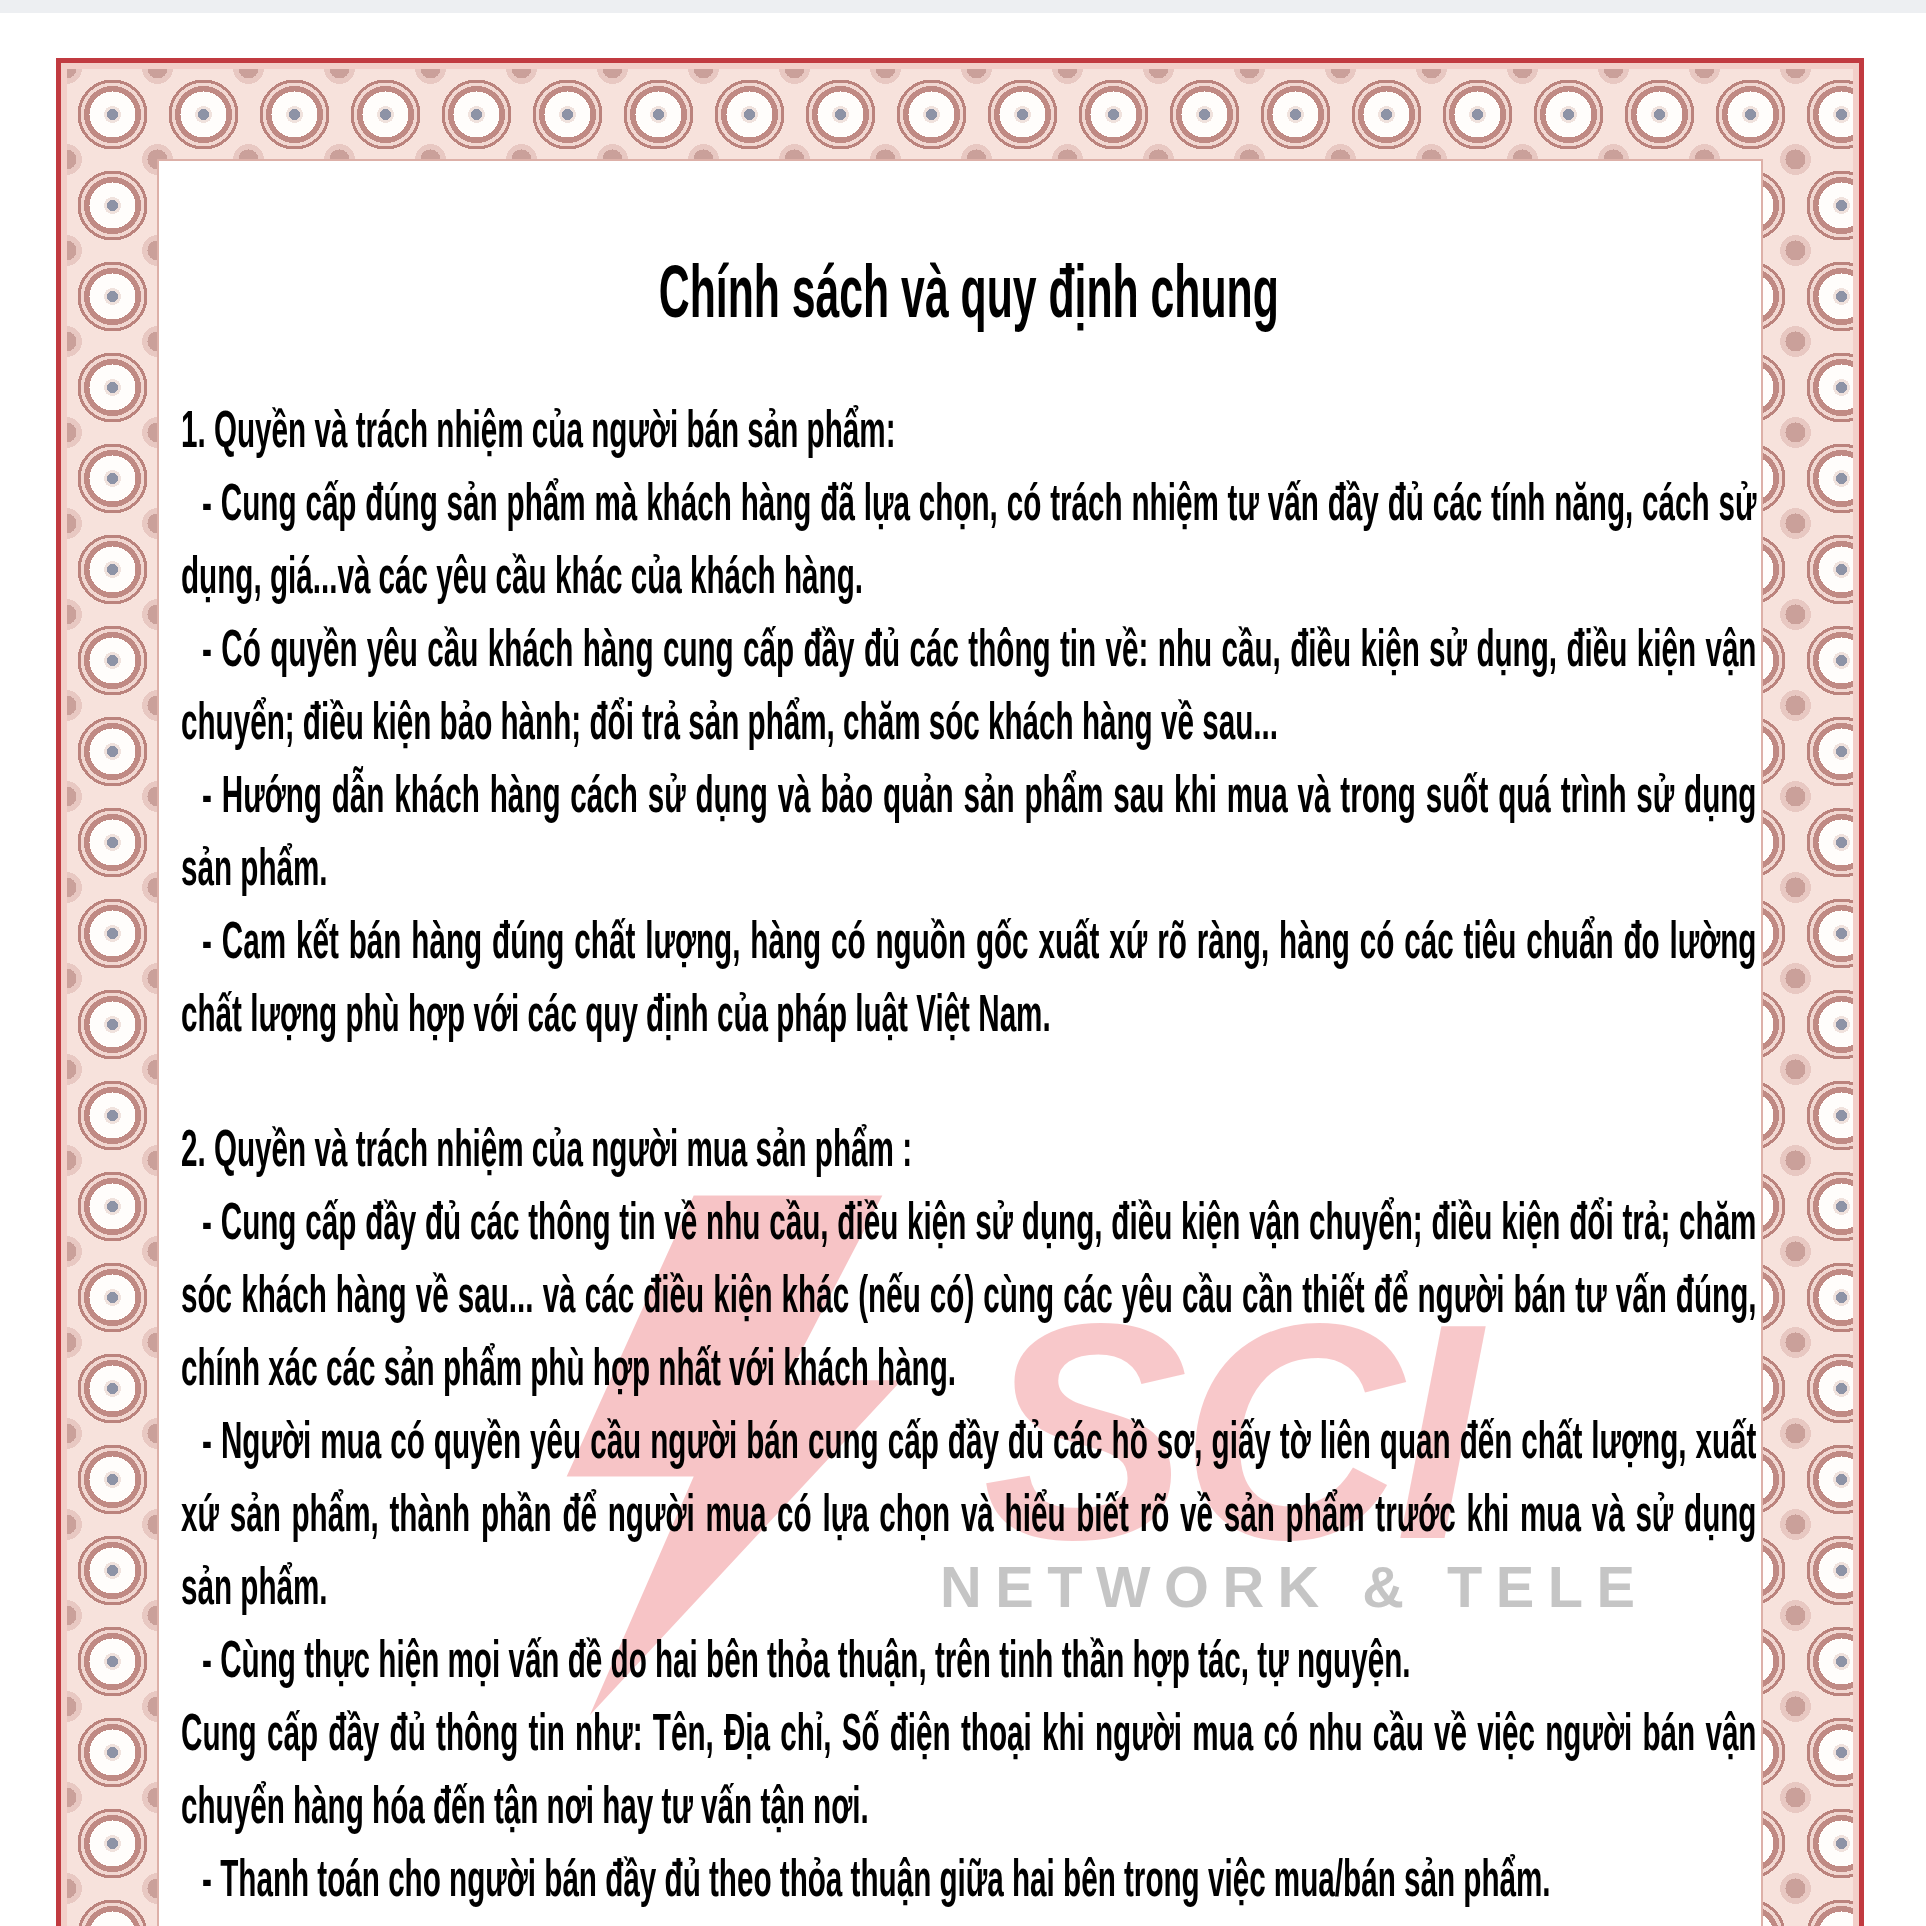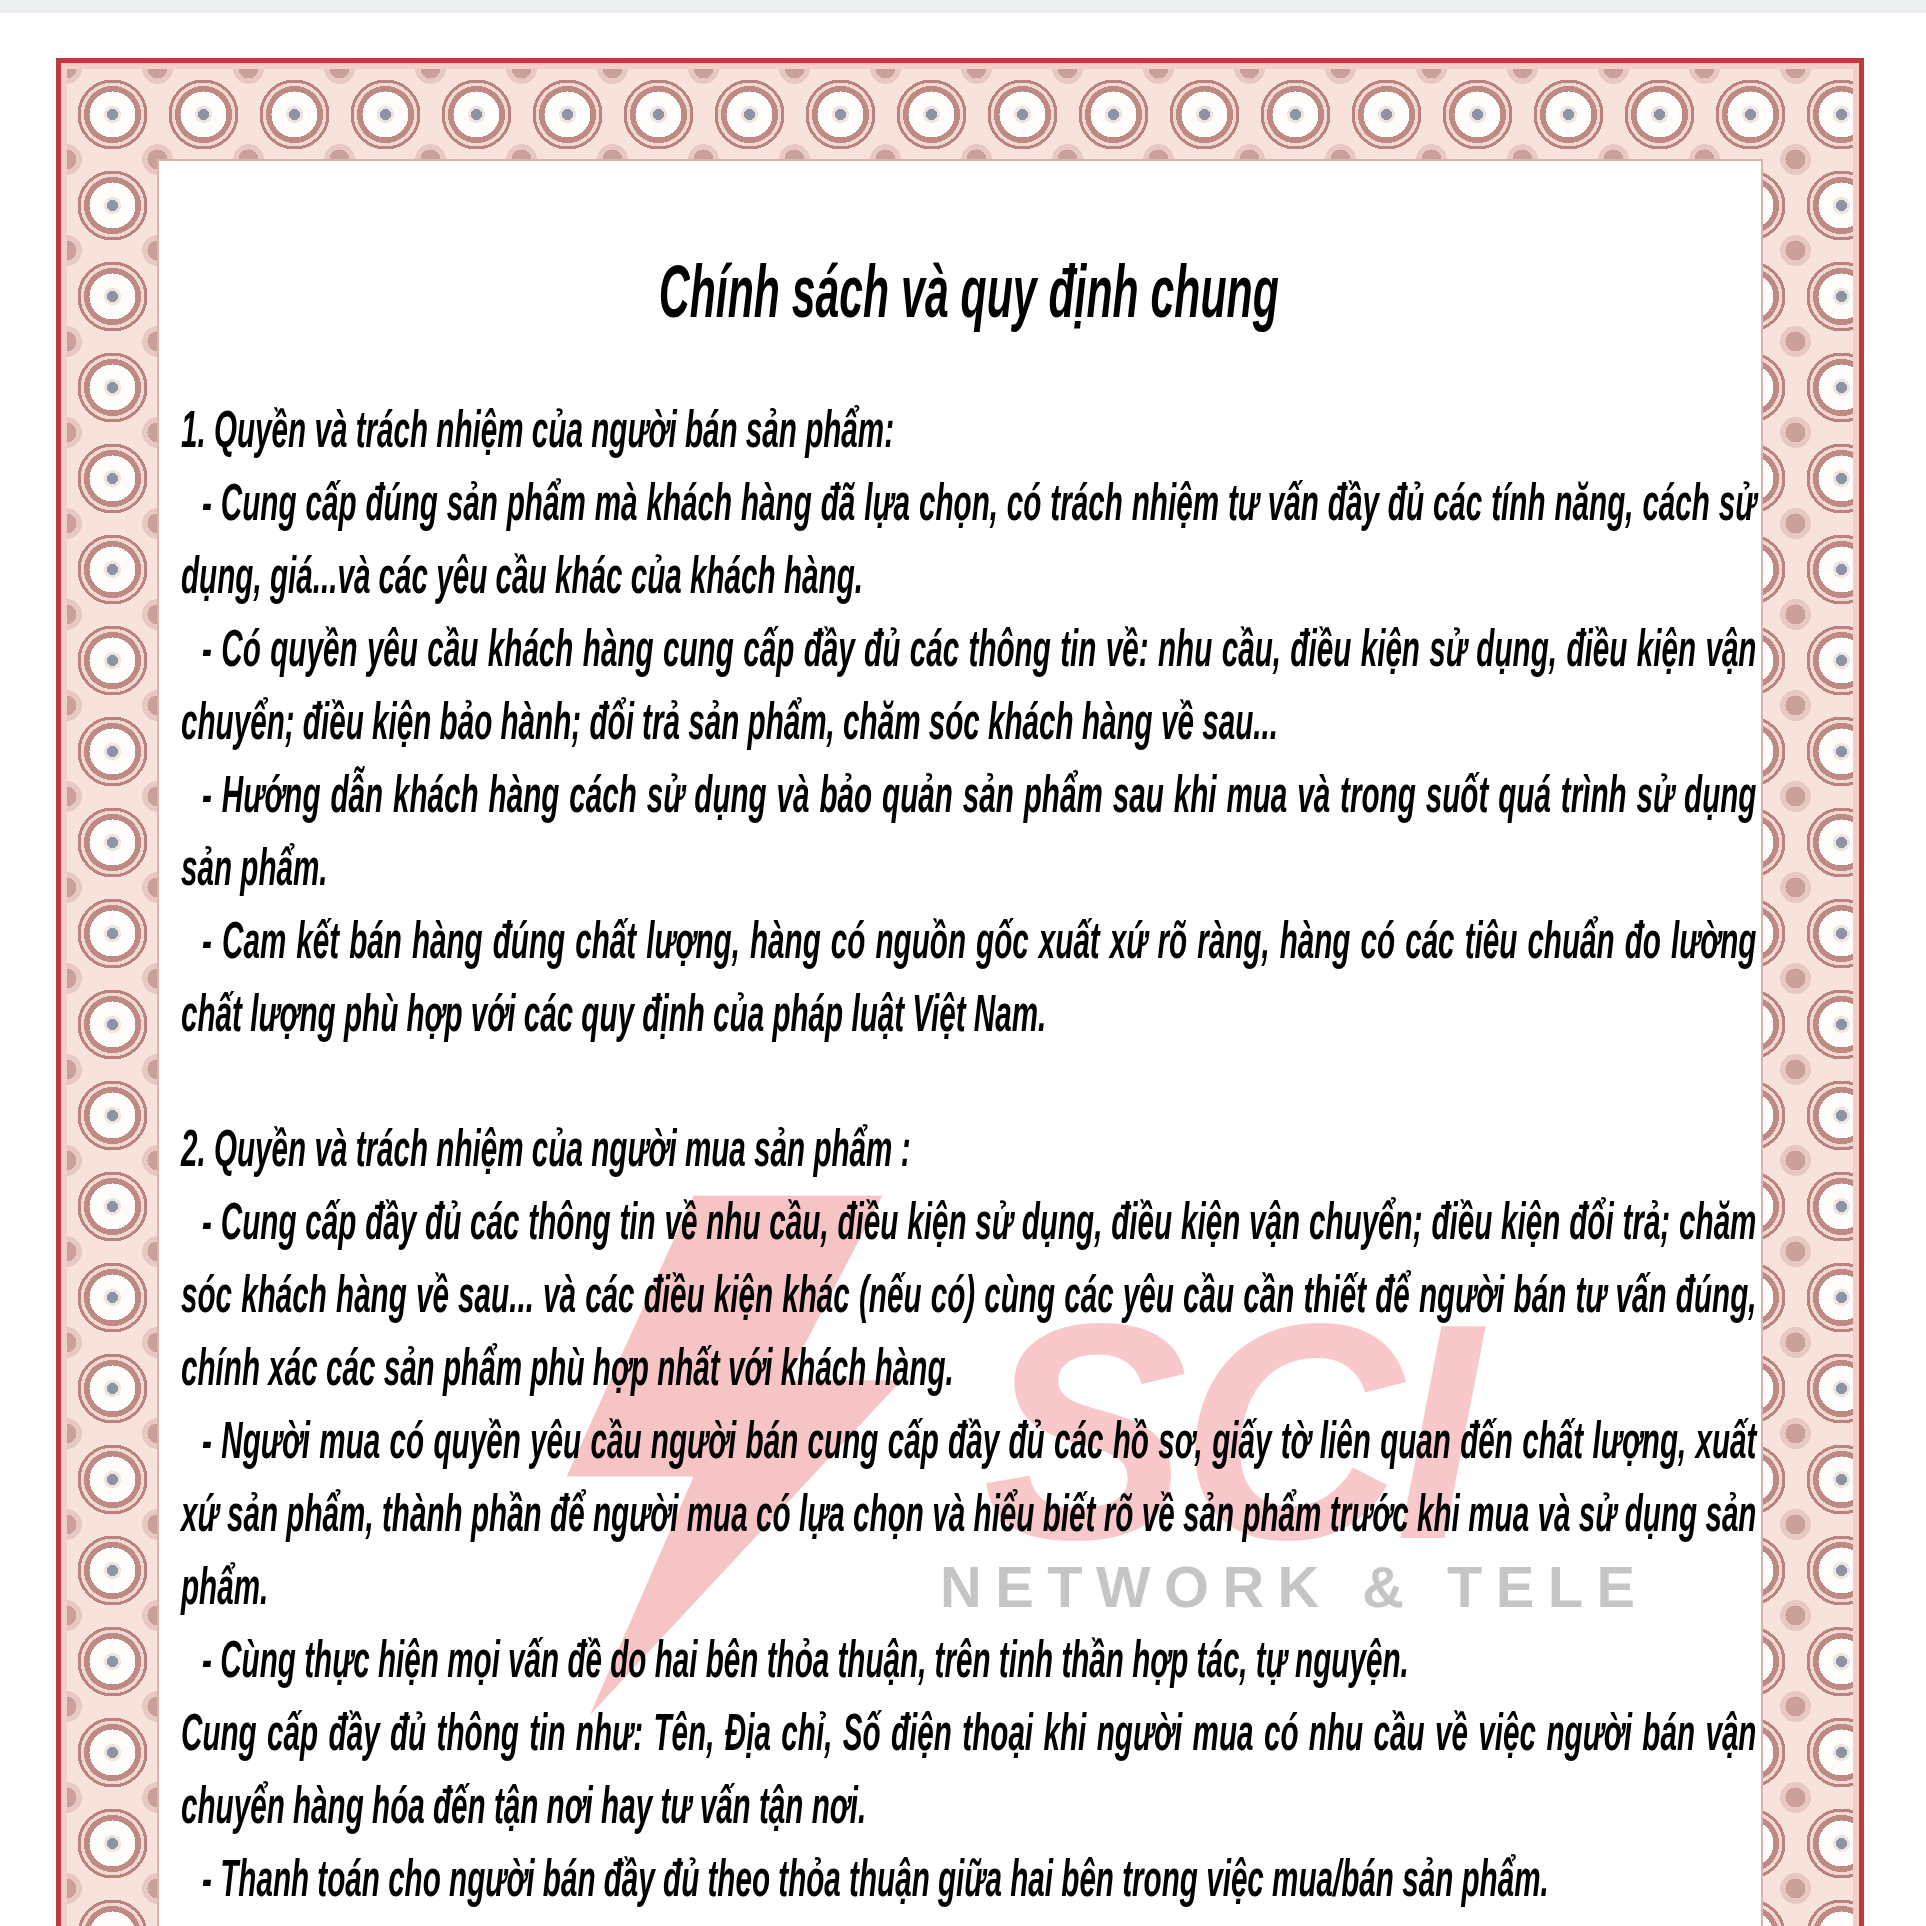--- a/index.html
+++ b/index.html
@@ -26,21 +26,21 @@
   }
   .content-mask{
     position:absolute;inset:96px;background:#ffffff;border:2.7px solid #ddb0a8;
   }
 
   
   .watermark{position:absolute;left:493px;top:1180px;width:1156px;height:539px;z-index:1;pointer-events:none;}
   .watermark svg{width:100%;height:100%;}
 
   
-  .doc{position:absolute;left:181px;top:247px;width:1576px;z-index:2;font-style:italic;}
+  .doc{position:absolute;left:181px;top:247px;width:1576px;z-index:2;}
   .title-row{width:1576px;text-align:center;}
   .title-row h1{
     display:inline-block;margin:0;font-size:75px;line-height:89px;font-weight:700;
     white-space:nowrap;transform:scaleX(0.57);transform-origin:center top;
   }
   .body-text{
     position:absolute;left:0;top:146px;width:2764px;
     transform:scaleX(0.57);transform-origin:left top;
     font-size:52px;line-height:73px;font-weight:700;
     text-align:justify;

